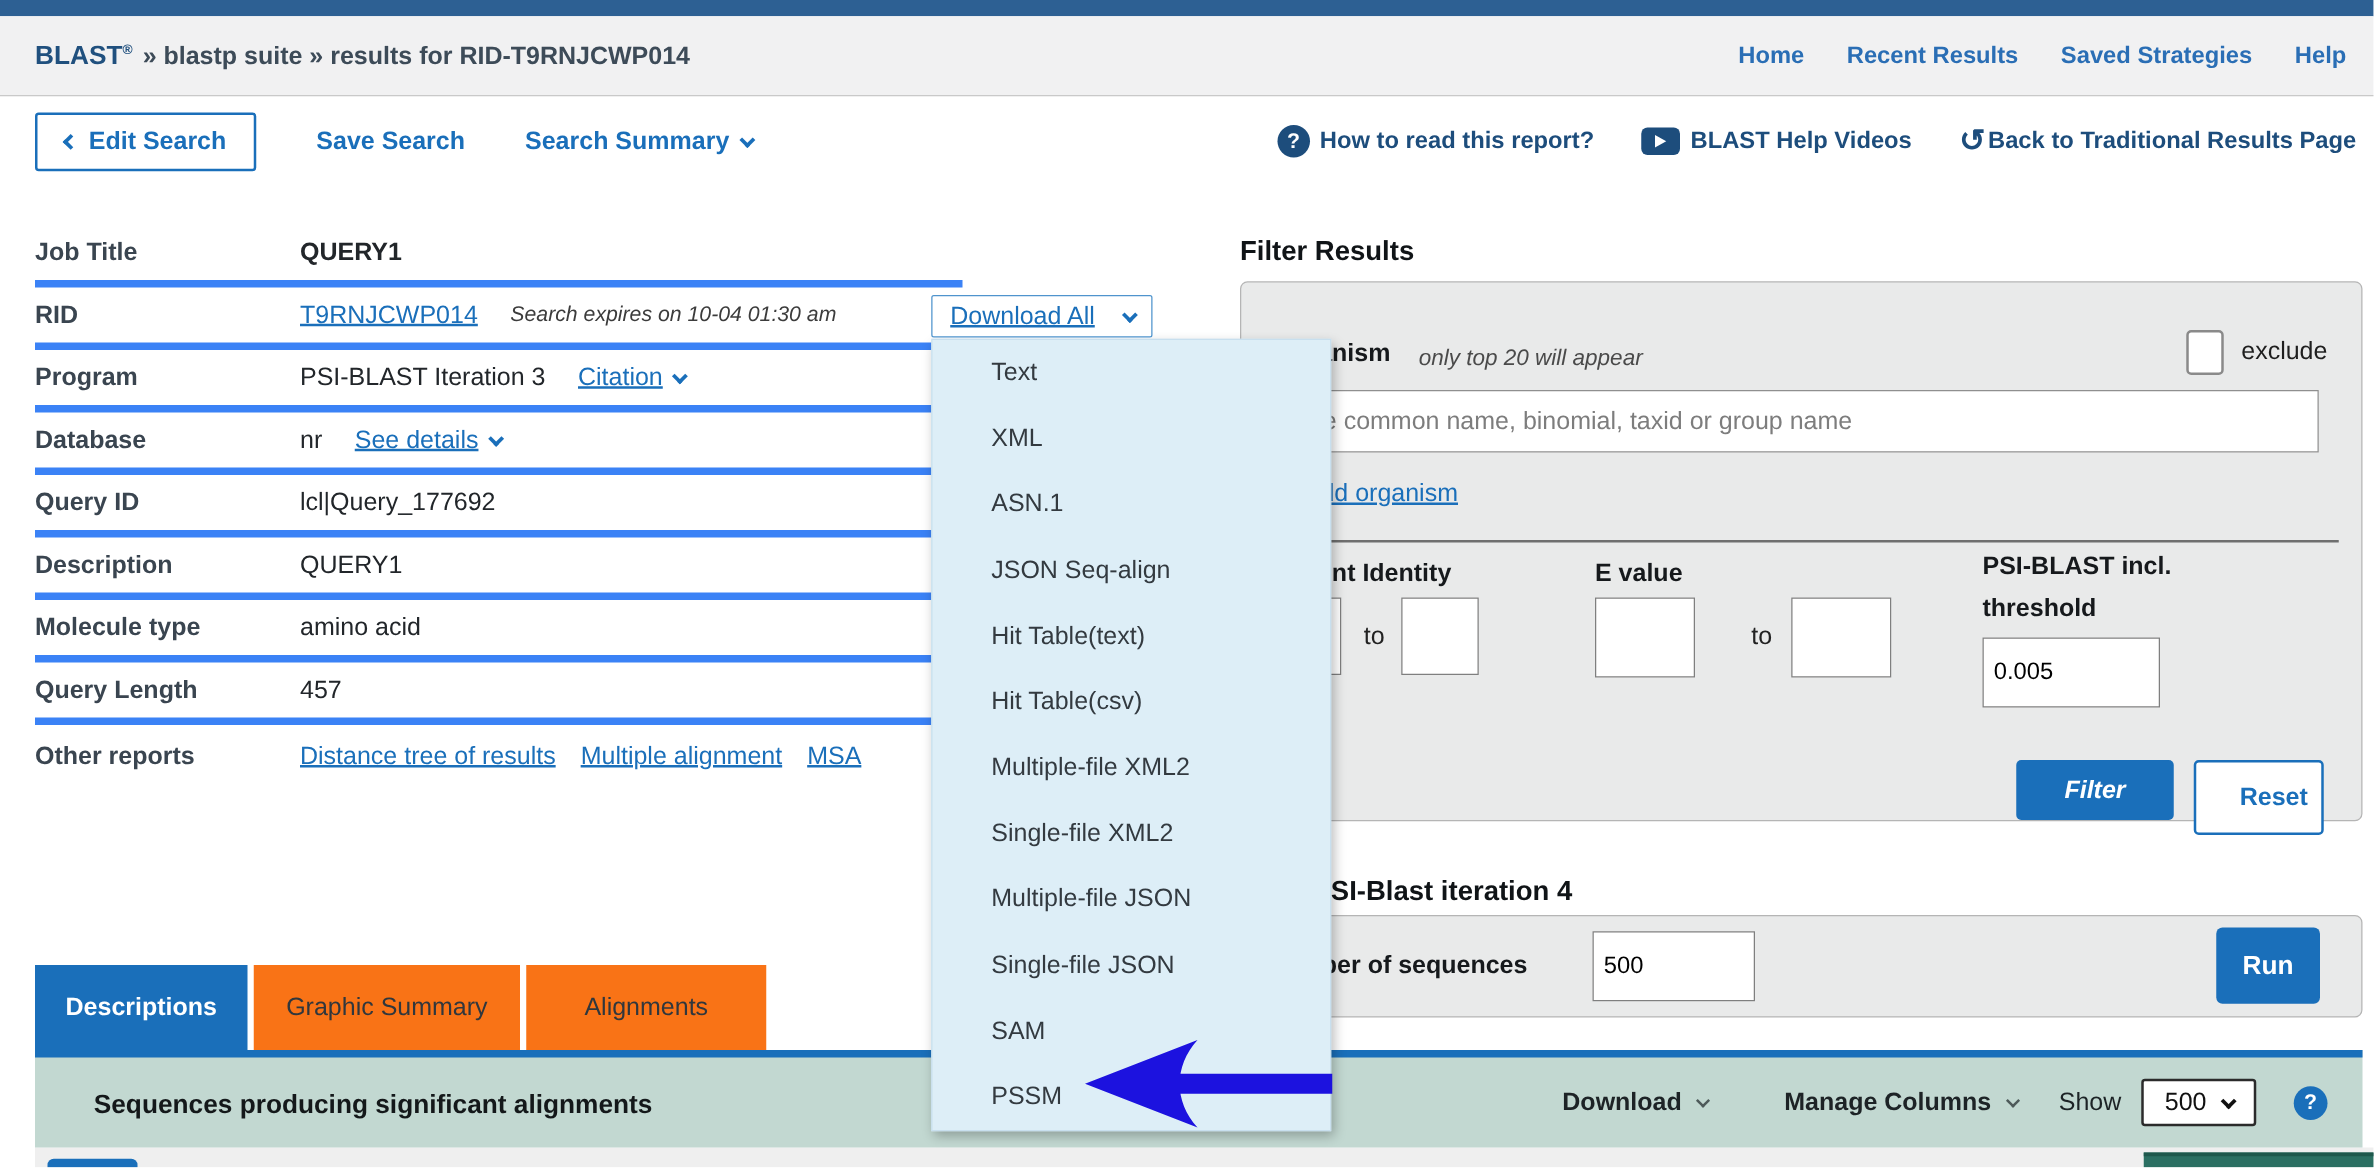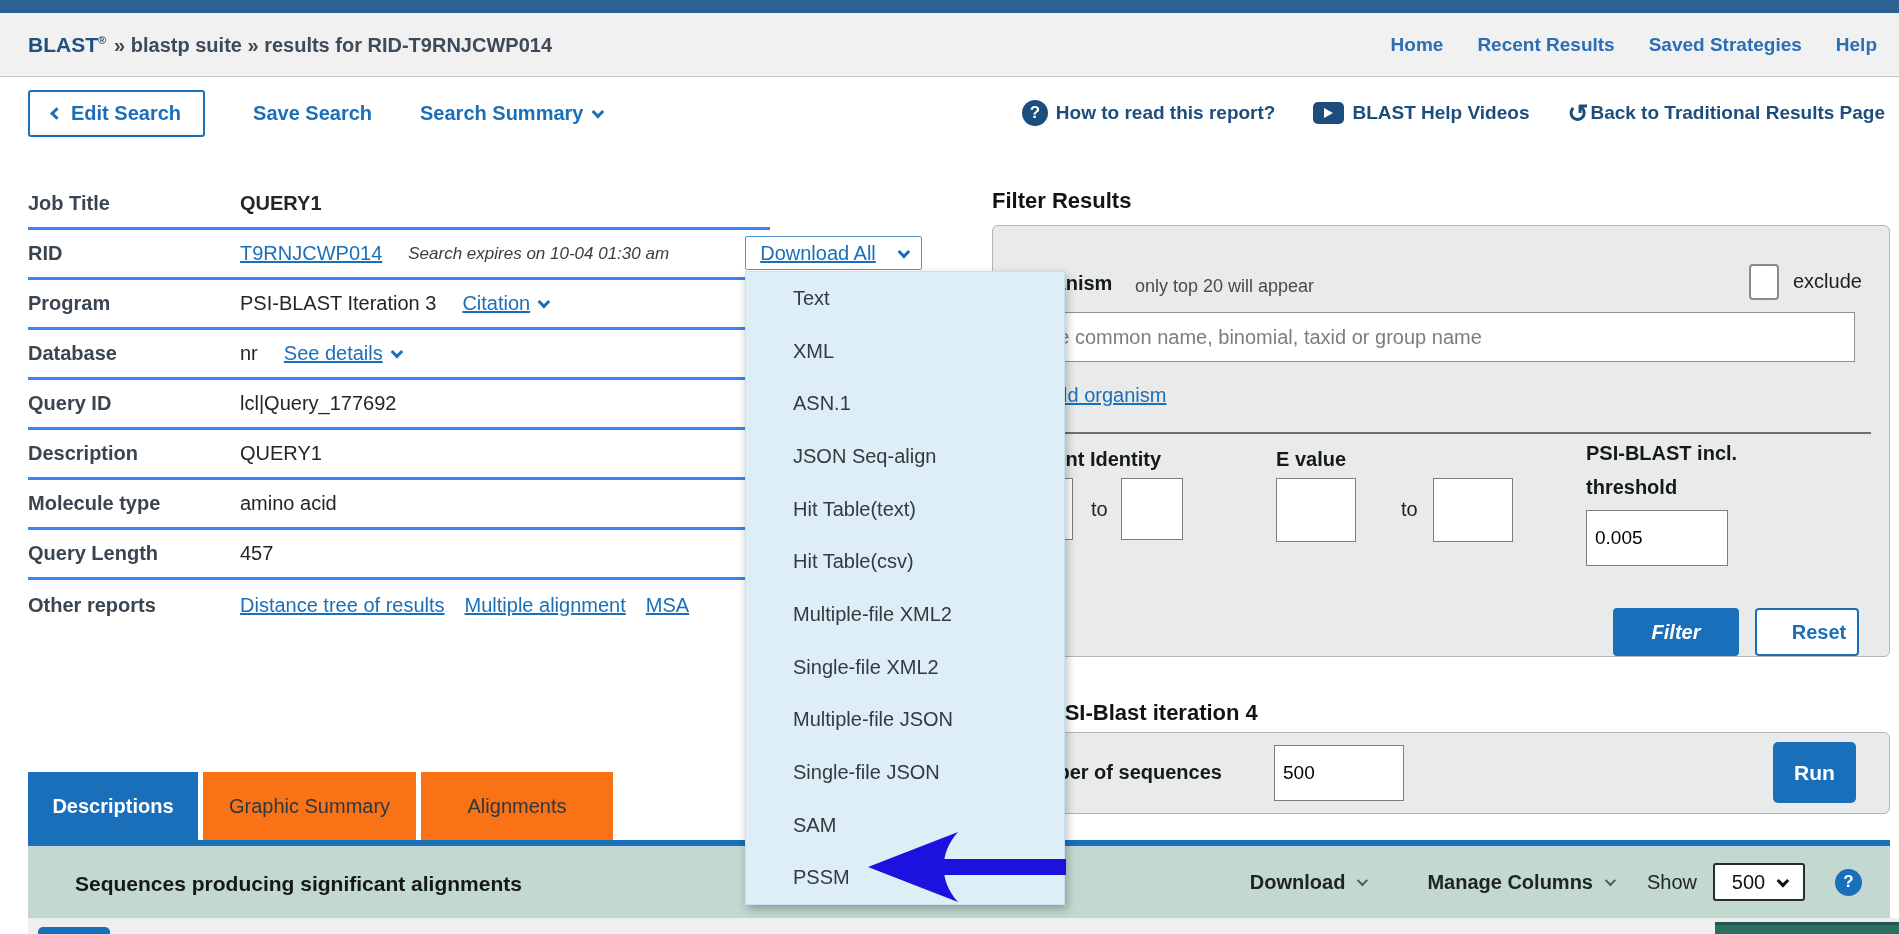--- a/index.html
+++ b/index.html
@@ -35,21 +35,21 @@
   .reload-glyph { font-size:25px; font-weight:bold; color:#1d4d7c; line-height:1; }
 
   
   .chev { display:inline-block; width:9px; height:9px; border-right:3px solid currentColor; border-bottom:3px solid currentColor; }
   .chev.down { transform:rotate(45deg) translateY(-2px); }
   .chev.left { transform:rotate(135deg); }
   .chev.thin { width:8px; height:8px; border-width:2px; color:#4e5a5a; }
 
   
   .job-table { left:28px; top:180px; width:742px; }
-  .job-row { height:50px; display:flex; align-items:center; border-bottom:3px solid #3b82f6; }
+  .job-row { height:50px; display:flex; align-items:center; border-bottom:6px solid #3b82f6; }
   .job-row:last-child { border-bottom:none; }
   .job-label { width:212px; font-size:20px; font-weight:bold; color:#3a4550; flex:none; }
   .job-value { font-size:20px; color:#22262a; display:flex; align-items:center; gap:26px; }
   .job-value .ul-link { color:#1a6fba; text-decoration:underline; display:flex; align-items:center; gap:8px; }
   .expires { font-style:italic; font-size:17px; color:#3c3c3c; }
   .other-links { gap:20px; }
 
   
   .dl-btn { left:745px; top:236px; width:177px; height:34px; background:#fff; border:1px solid #4f94cd;
             border-radius:2px; display:flex; align-items:center; justify-content:center; gap:22px;
@@ -59,36 +59,36 @@
              box-shadow:2px 4px 9px rgba(0,0,0,0.28); z-index:25; display:flex; flex-direction:column; }
   .dl-item { flex:1; display:flex; align-items:center; padding-left:47px; font-size:20px; color:#333a40; cursor:pointer; }
 
   
   .arrow { left:864px; top:830px; width:202px; height:74px; z-index:40; pointer-events:none; }
 
   
   .filter-heading { left:992px; top:188px; font-size:22px; font-weight:bold; color:#101417; }
   .filter-panel { left:992px; top:225px; width:898px; height:432px; background:#e9eaea; border:1px solid #b5b5b5; border-radius:6px; z-index:5; }
   .organism-label { left:26px; top:46px; font-size:20px; font-weight:bold; color:#16191c; }
-  .organism-note { left:142px; top:50px; font-size:18px; color:#4a4a4a; }
+  .organism-note { left:142px; top:50px; font-size:18px; font-style:italic; color:#4a4a4a; }
   .exclude-box { left:756px; top:38px; width:30px; height:36px; background:#fff; border:2px solid #8a8a8a; border-radius:4px; cursor:pointer; }
   .exclude-label { left:800px; top:44px; font-size:20px; color:#1f1f1f; }
   .organism-input { left:18px; top:86px; width:844px; height:50px; border:1px solid #8f8f8f; background:#fff;
                     font-size:20px; color:#222; padding:0 14px; font-family:"Liberation Sans", sans-serif; }
   .organism-input::placeholder { color:#7d7d7d; }
   .add-organism { left:22px; top:158px; font-size:20px; color:#1a6fba; text-decoration:underline; display:flex; align-items:center; gap:8px; }
   .plus-circle { width:20px; height:20px; border-radius:50%; border:2px solid #1a6fba; color:#1a6fba; font-size:15px; font-weight:bold;
                  display:flex; align-items:center; justify-content:center; }
   .filter-divider { left:18px; top:206px; width:860px; border-top:2px solid #6f6f6f; }
   .f-label { font-size:20px; font-weight:bold; color:#16191c; }
   .small-input { background:#fff; border:1px solid #7f7f7f; font-size:19px; padding:0 8px; font-family:"Liberation Sans", sans-serif; }
   .to-label { font-size:20px; color:#222; }
   .filter-btn { left:620px; top:382px; width:126px; height:48px; background:#1a6fba; color:#fff; font-size:20px; font-weight:bold;
                 border:none; border-radius:4px; cursor:pointer;font-style:italic; }
-  .reset-btn { left:762px; top:382px; width:104px; height:48px; background:#fff; color:#1a6fba; font-size:20px; font-weight:bold;
+  .reset-btn { left:762px; top:382px; width:104px; height:60px; background:#fff; color:#1a6fba; font-size:20px; font-weight:bold;
                border:2px solid #1a6fba; border-radius:4px; cursor:pointer;padding-left:24px; }
 
   
   .psi-heading { left:1050px; top:700px; font-size:22px; font-weight:bold; color:#101417; z-index:4; }
   .psi-panel { left:992px; top:732px; width:898px; height:82px; background:#e9eaea; border:1px solid #b5b5b5; border-radius:6px; z-index:5; }
   .psi-label { left:20px; top:28px; font-size:20px; font-weight:bold; color:#16191c; }
   .psi-input { left:281px; top:12px; width:130px; height:56px; }
   .run-btn { left:780px; top:9px; width:83px; height:61px; background:#1a6fba; color:#fff; font-size:21px; font-weight:bold;
              border:none; border-radius:5px; cursor:pointer; }
 

